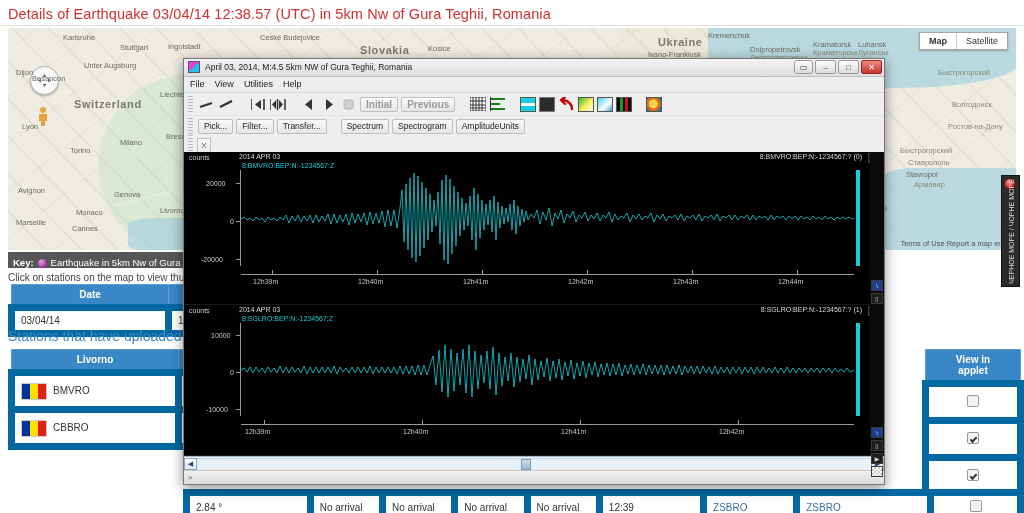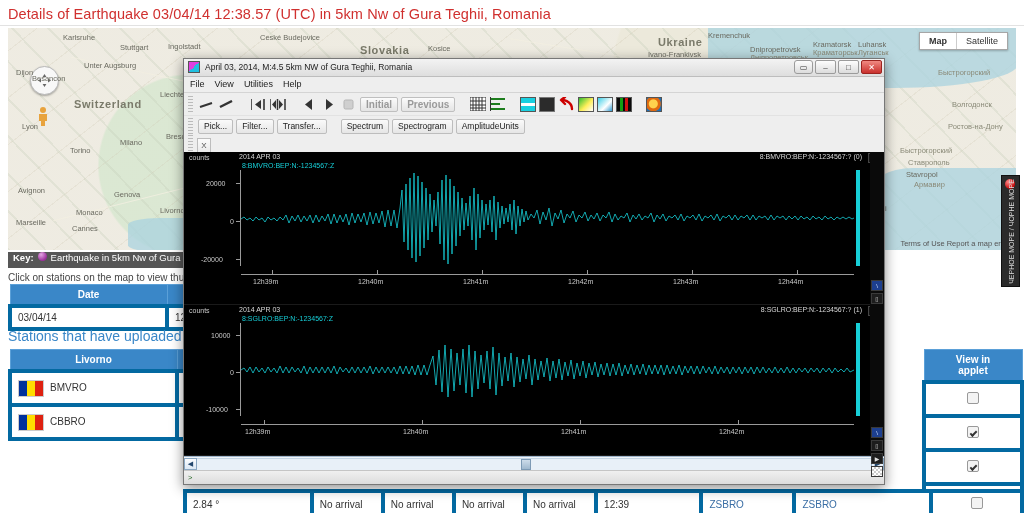--- a/index.html
+++ b/index.html
@@ -69,40 +69,40 @@
   }
   .vert-strip .dot{
     position:absolute;left:3px;top:3px;width:10px;height:10px;border-radius:50%;
     background:radial-gradient(circle at 35% 30%,#ff8b8b,#c40b0b 70%);
   }
 
   
   .keybar{
     position:absolute;left:8px;top:252px;width:285px;height:16px;
     background:#565656;color:#fff;font-size:9.5px;
-    display:flex;align-items:flex-start;gap:4px;padding:0 5px;box-sizing:border-box;
+    display:flex;align-items:flex-end;gap:4px;padding:0 5px;box-sizing:border-box;
   }
   .keybar b{font-weight:bold;}
   .key-dot{
     width:9px;height:9px;border-radius:50%;
     background:radial-gradient(circle at 35% 30%,#e3a6e3,#9b2d9b 70%);
     display:inline-block;
   }
   .hint{
     position:absolute;left:8px;top:272px;font-size:10px;color:#444;
   }
 
   
   .tbl{position:absolute;border-collapse:collapse;font-size:10px;}
   .tbl th{
     background:#3a87c8;color:#fff;font-weight:bold;font-size:10px;
     border:1px solid #5ba0d8;padding:4px 24px;text-align:center;margin-top:8px;
   }
   .tbl td{
-    border:4px solid #0369a1;padding:4px 6px;color:#333;background:#fff;vertical-align:middle;
+    border:7px solid #0369a1;padding:4px 6px;color:#333;background:#fff;vertical-align:middle;
   }
   #event-table{left:8px;top:284px;}
   #event-table th,#event-table td{white-space:nowrap;}
 
   .section-h{
     position:absolute;left:8px;top:328px;font-size:14px;color:#3a87c8;
   }
 
   #station-table{left:8px;top:349px;}
   #station-table td{height:22px;}

